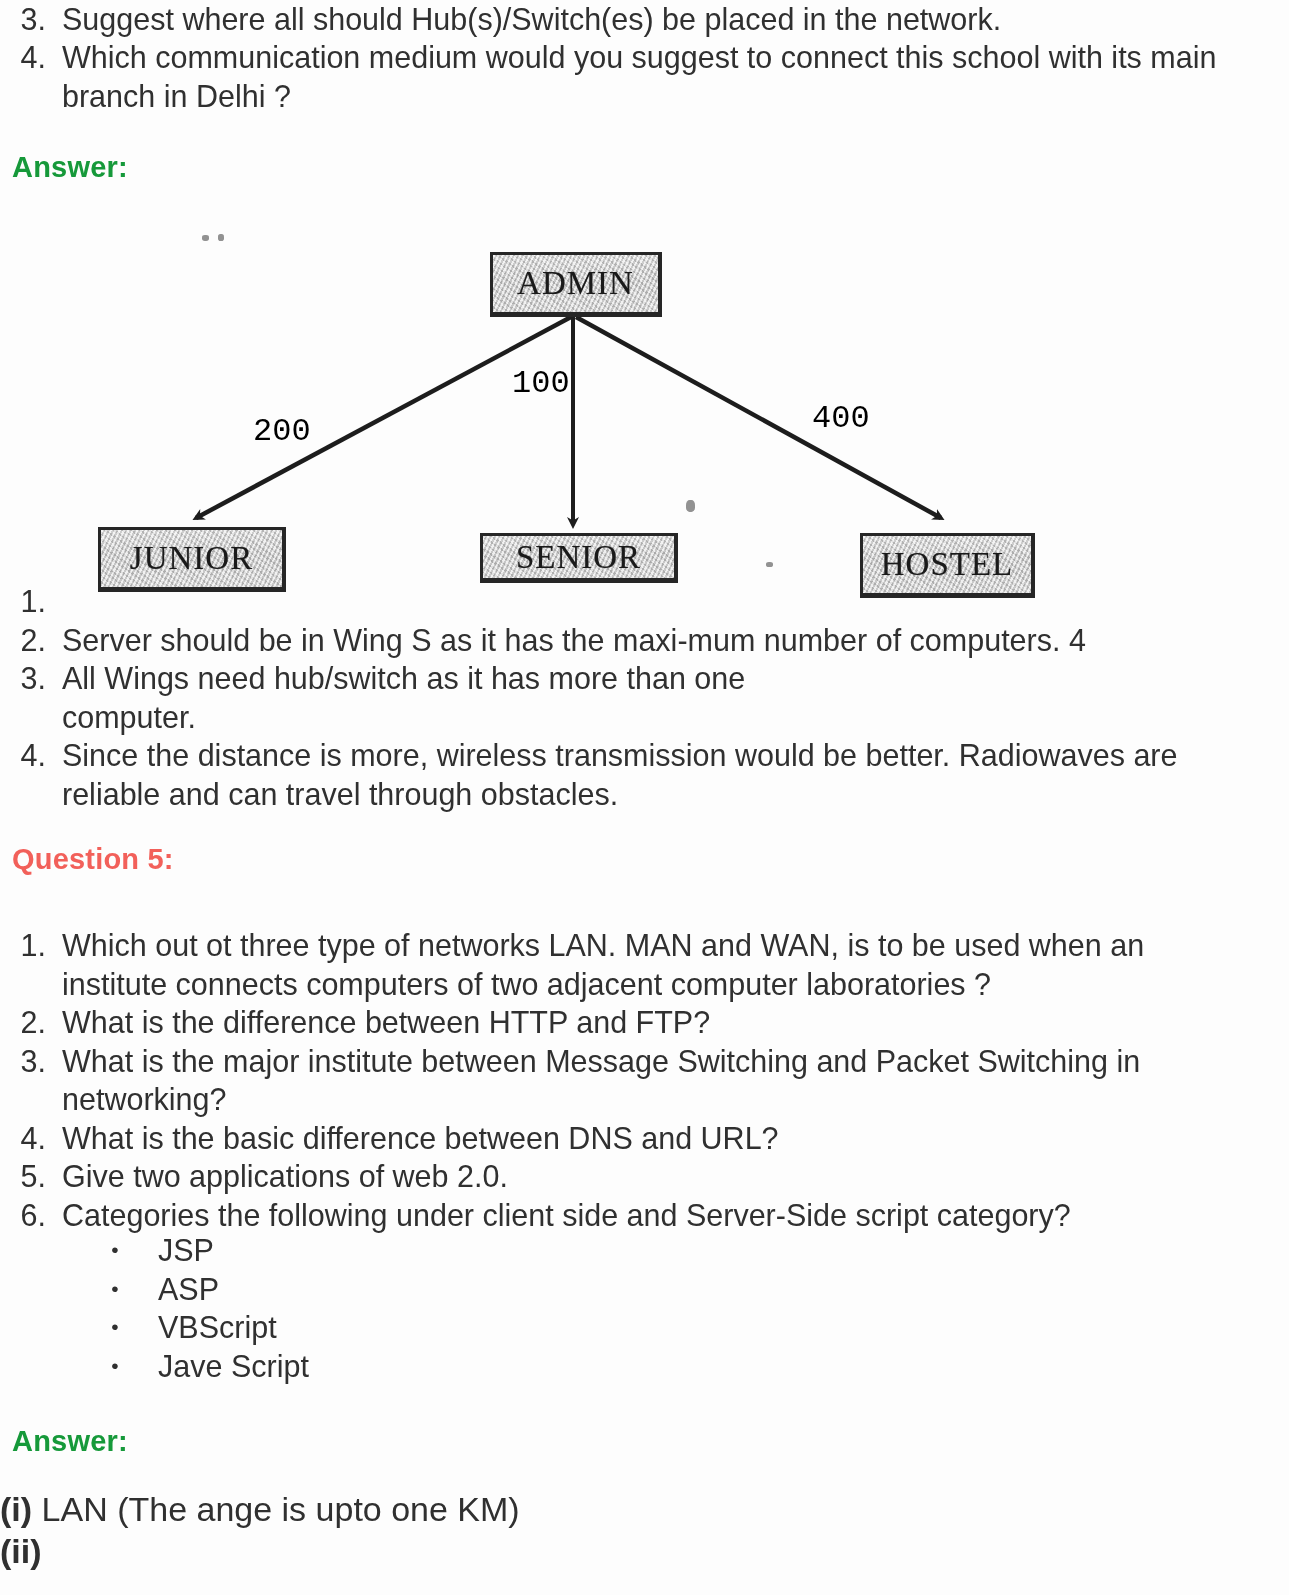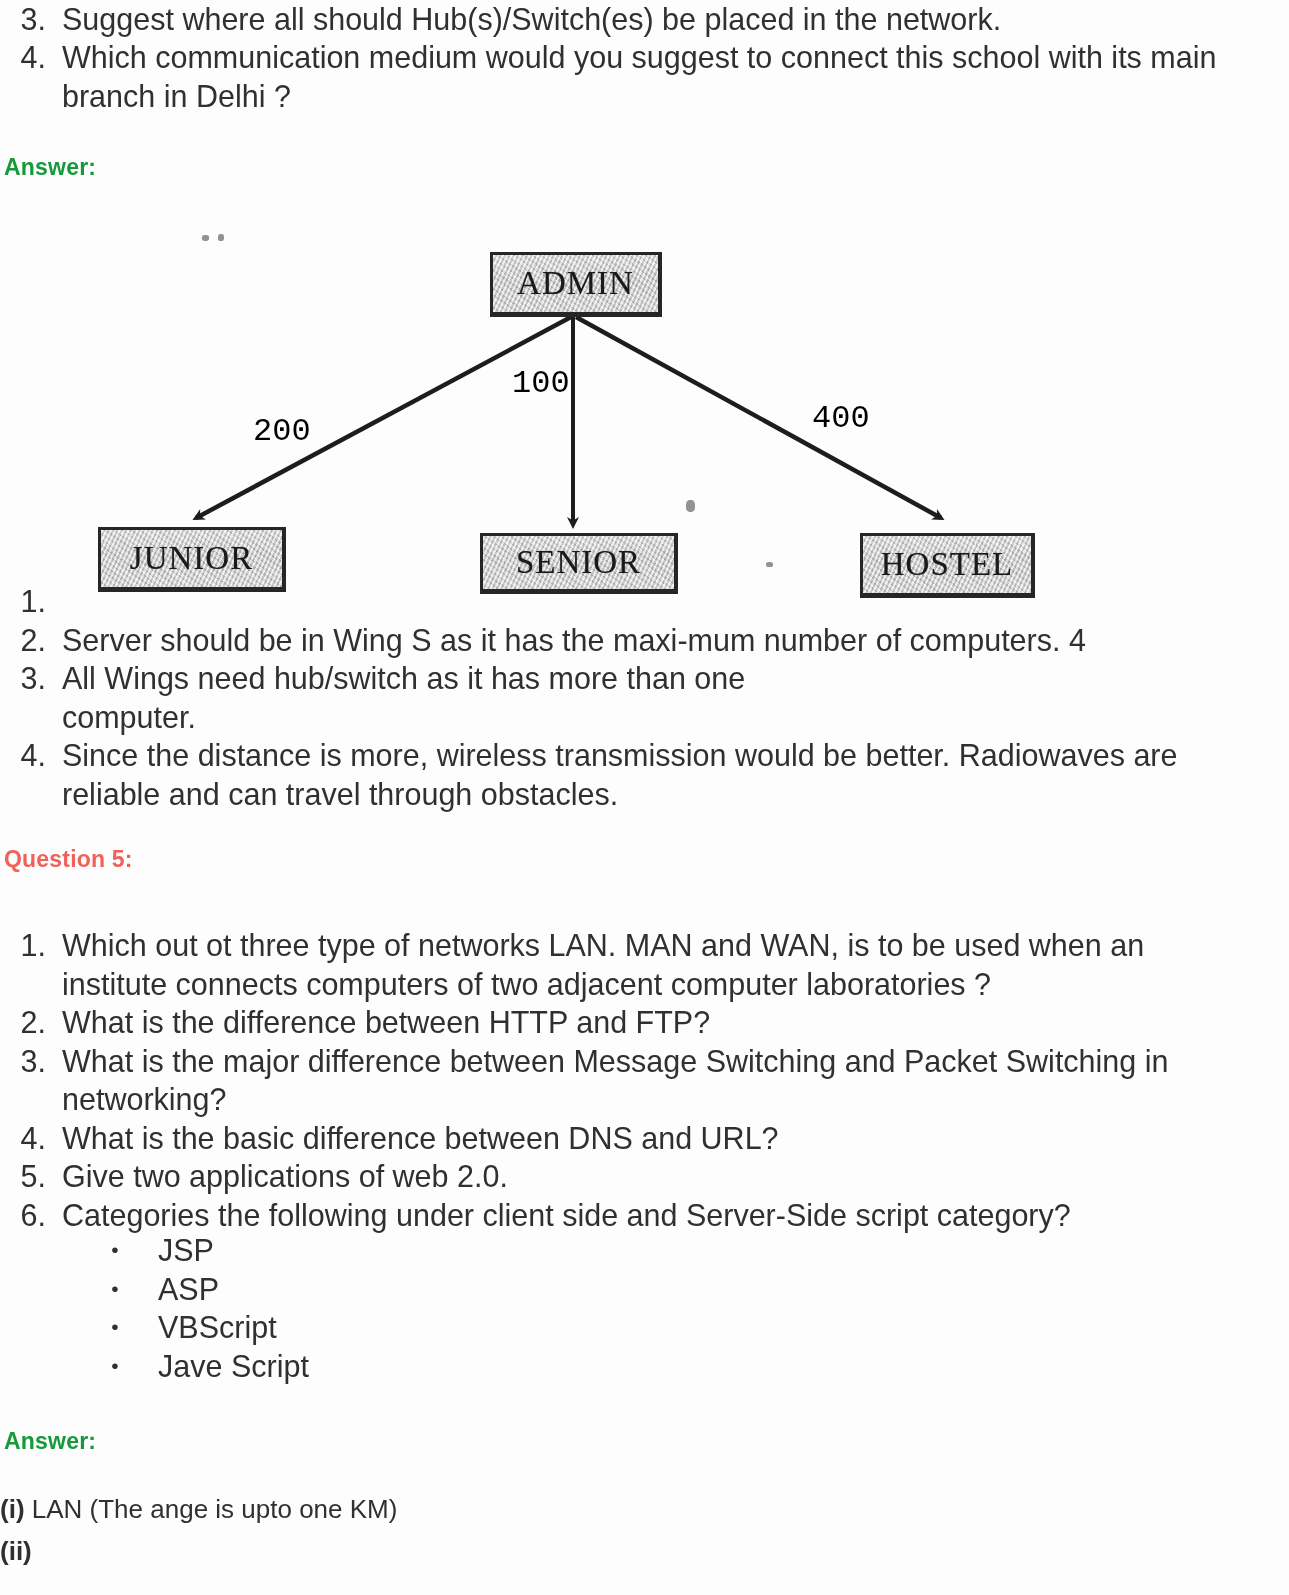--- a/index.html
+++ b/index.html
@@ -45,33 +45,33 @@
     box-sizing: content-box;
     color: #303030;
   }
   .li .body {
     flex: 1;
     padding-right: 46px;
   }
 
   .heading {
     position: absolute;
-    left: 4px;
-    font-size: 23px;
+    left: 12px;
+    font-size: 29px;
     font-weight: bold;
     line-height: 34px;
     letter-spacing: 0.2px;
   }
   .heading.green { color: #16993a; }
   .heading.red   { color: #f2605a; }
 
   .plainline {
     position: absolute;
     left: 0;
-    font-size: 26px;
+    font-size: 34px;
     line-height: 38px;
     color: #303030;
     white-space: nowrap;
   }
   .plainline b { font-weight: bold; }
 
   
   .bullets {
     position: absolute;
     left: 108px;
@@ -179,21 +179,21 @@
     <span class="speck" style="left:766px;top:352px;width:7px;height:5px;"></span>
 
     <div class="nodebox" style="left:490px;top:42px;width:172px;height:65px;">
       <span>ADMIN</span>
     </div>
 
     <div class="nodebox" style="left:98px;top:317px;width:188px;height:65px;">
       <span>JUNIOR</span>
     </div>
 
-    <div class="nodebox" style="left:480px;top:323px;width:198px;height:61px;">
+    <div class="nodebox" style="left:480px;top:323px;width:198px;height:50px;">
       <span>SENIOR</span>
     </div>
 
     <div class="nodebox" style="left:860px;top:323px;width:175px;height:65px;">
       <span>HOSTEL</span>
     </div>
 
     <span class="edge-label" style="left:253px;top:203px;">200</span>
     <span class="edge-label" style="left:512px;top:155px;">100</span>
     <span class="edge-label" style="left:812px;top:190px;">400</span>
@@ -224,21 +224,21 @@
     <div class="li">
       <span class="marker">1.</span>
       <span class="body" style="max-width:1190px;">Which out ot three type of networks LAN. MAN and WAN, is to be used when an institute connects computers of two adjacent computer laboratories ?</span>
     </div>
     <div class="li">
       <span class="marker">2.</span>
       <span class="body">What is the difference between HTTP and FTP?</span>
     </div>
     <div class="li">
       <span class="marker">3.</span>
-      <span class="body" style="max-width:1205px;">What is the major difference between Message Switching and Packet Switching in networking?</span>
+      <span class="body" style="max-width:1205px;">What is the major institute between Message Switching and Packet Switching in networking?</span>
     </div>
     <div class="li">
       <span class="marker">4.</span>
       <span class="body">What is the basic difference between DNS and URL?</span>
     </div>
     <div class="li">
       <span class="marker">5.</span>
       <span class="body">Give two applications of web 2.0.</span>
     </div>
     <div class="li">

